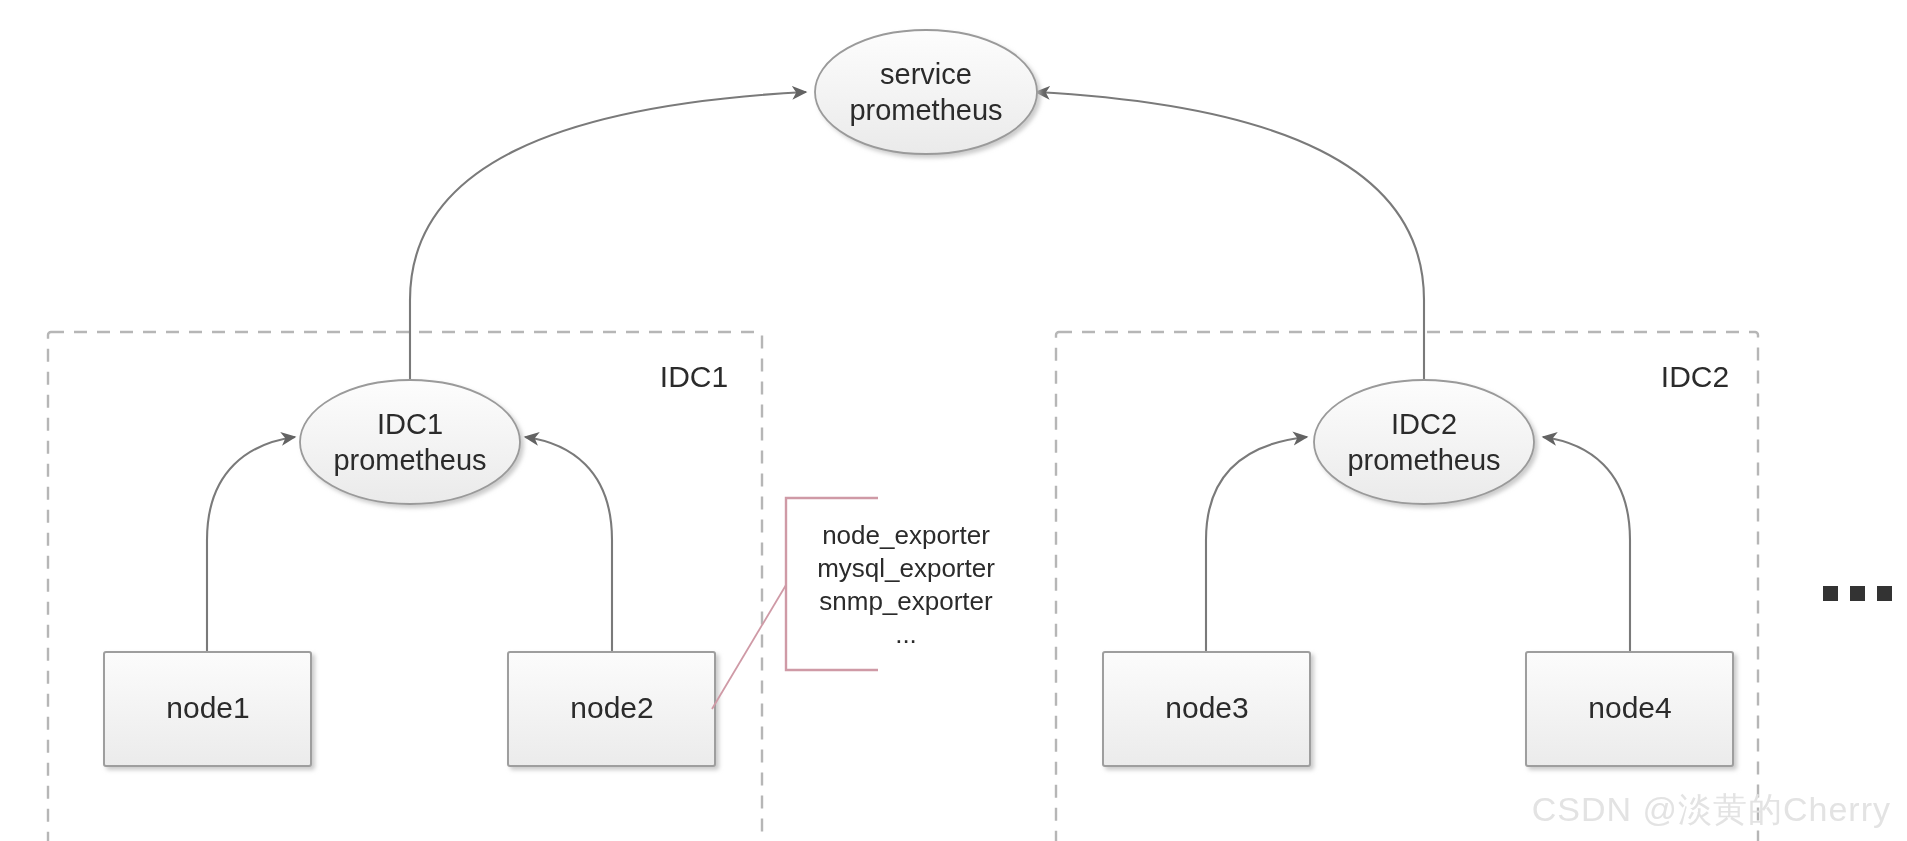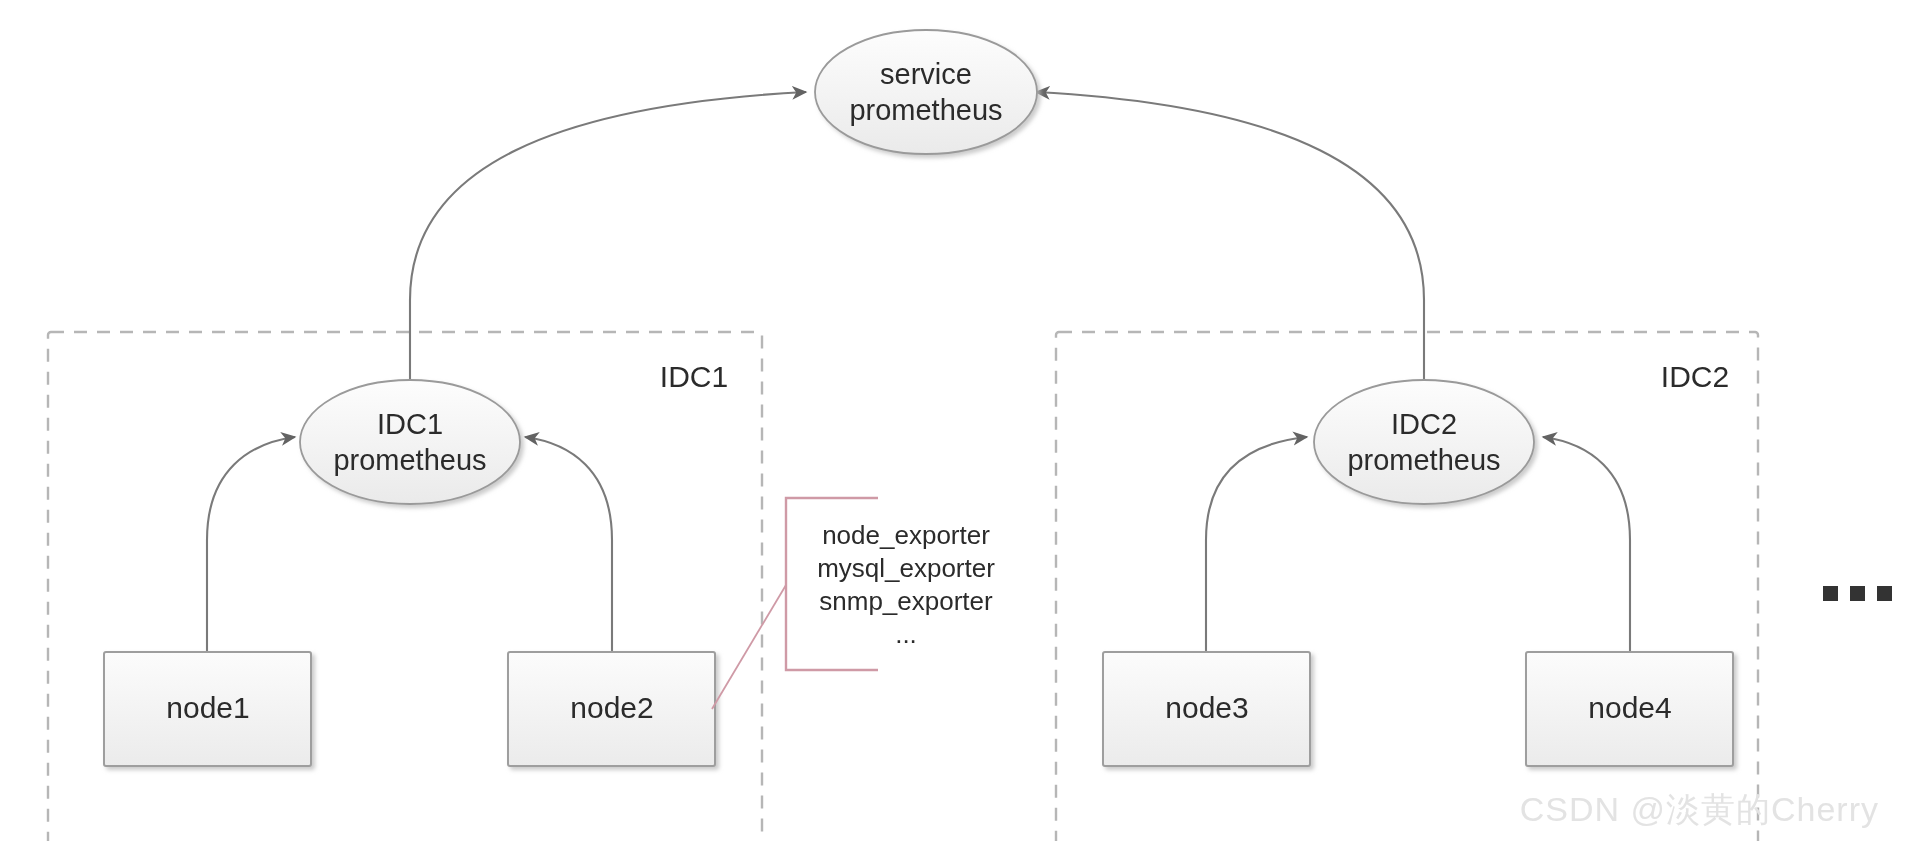--- a/index.html
+++ b/index.html
@@ -43,21 +43,21 @@
     text-anchor: middle;
   }
   .anno-text {
     font-family: "Liberation Sans", sans-serif;
     font-size: 26px;
     fill: #2b2b2b;
     text-anchor: middle;
   }
   .watermark {
     position: absolute;
-    right: 28px;
+    right: 16px;
     bottom: 8px;
     font-family: "Liberation Sans", sans-serif;
     font-size: 34px;
     color: #e3e3e3;
     letter-spacing: 1px;
     white-space: nowrap;
     user-select: none;
   }
 </style>
 </head>

